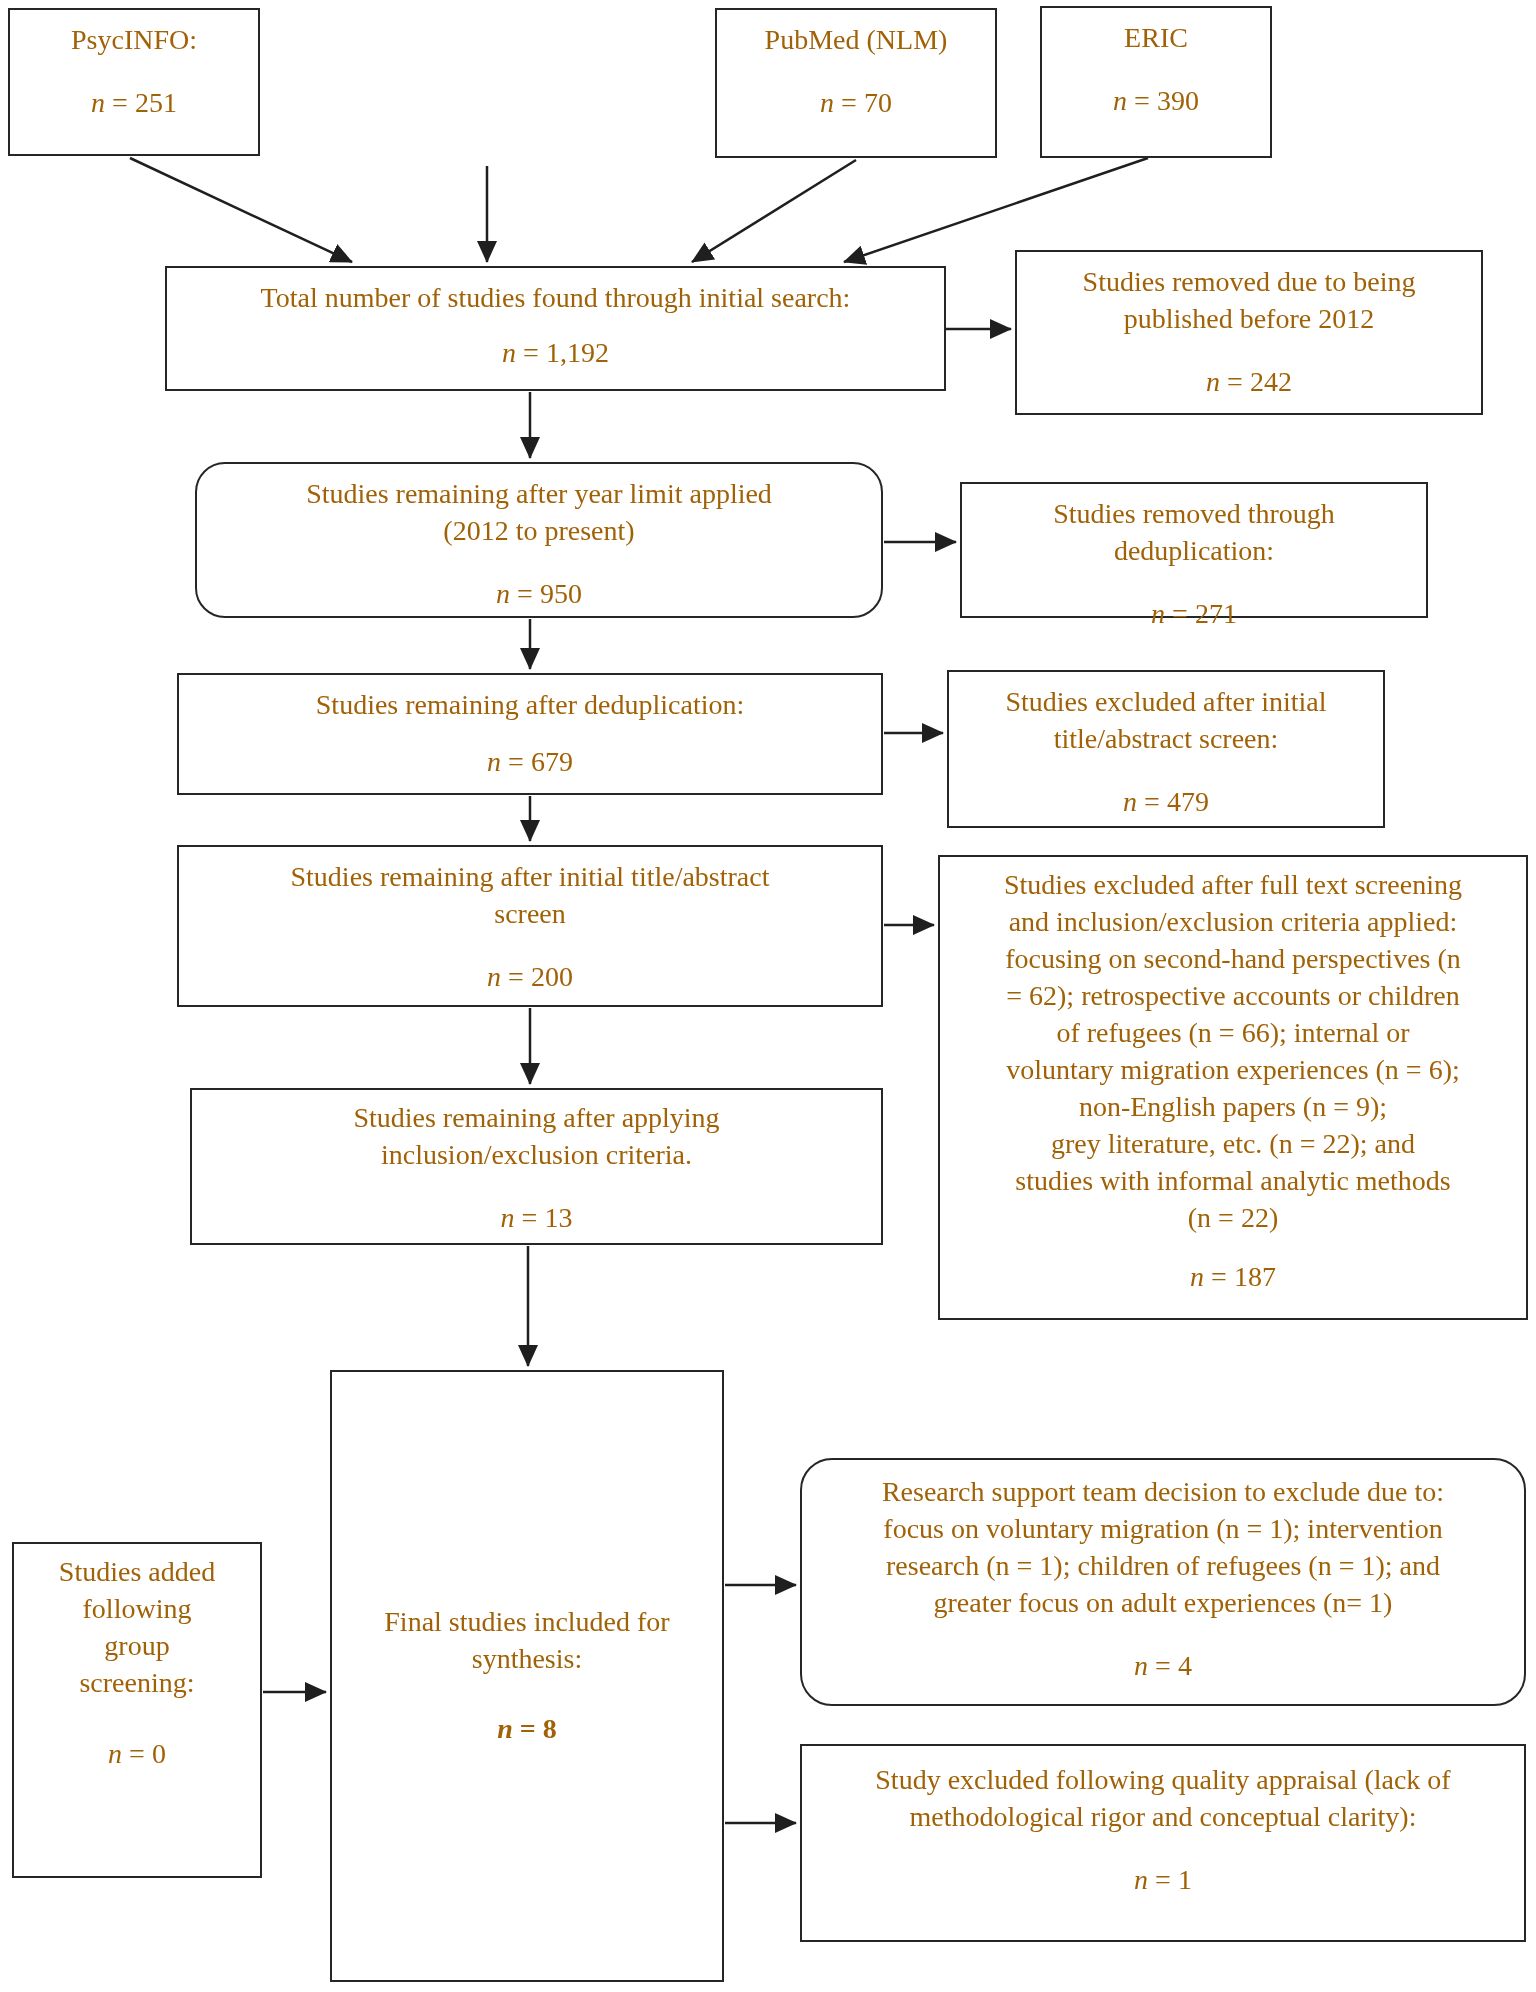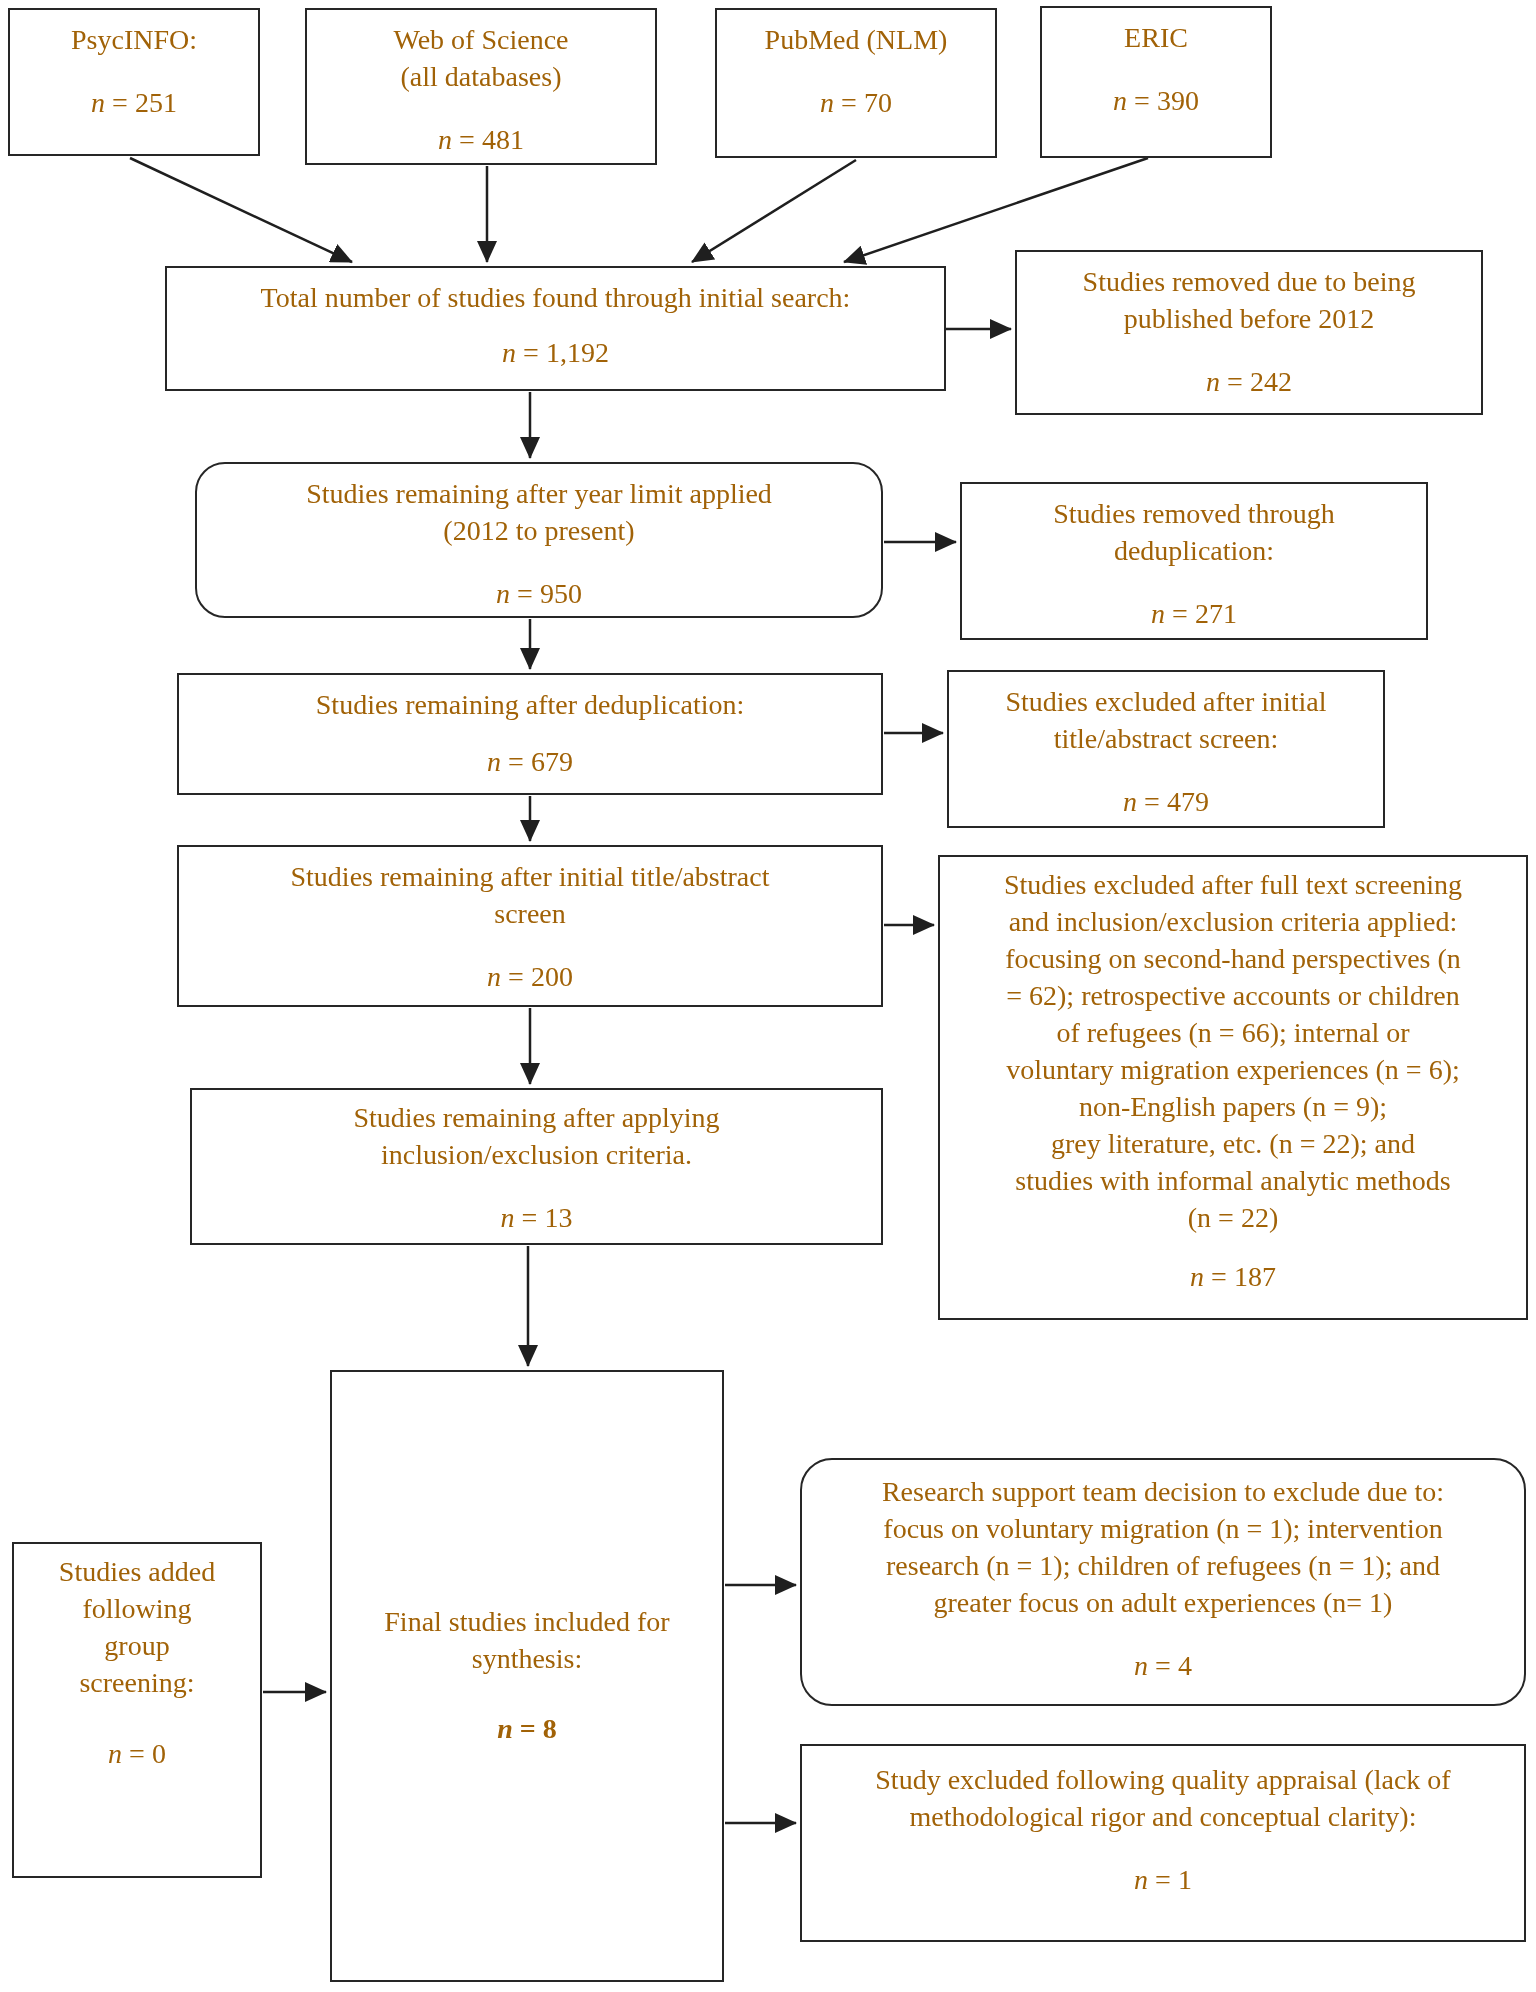--- a/index.html
+++ b/index.html
@@ -37,21 +37,21 @@
 
   
   .b-psycinfo    { left: 8px;    top: 8px;    width: 252px; height: 148px; }
   .b-wos         { left: 305px;  top: 8px;    width: 352px; height: 157px; }
   .b-pubmed      { left: 715px;  top: 8px;    width: 282px; height: 150px; }
   .b-eric        { left: 1040px; top: 6px;    width: 232px; height: 152px; }
   .b-total       { left: 165px;  top: 266px;  width: 781px; height: 125px; }
   .b-total .stat { margin-top: 18px; }
   .b-removed2012 { left: 1015px; top: 250px;  width: 468px; height: 165px; }
   .b-yearlimit   { left: 195px;  top: 462px;  width: 688px; height: 156px; border-radius: 30px; }
-  .b-dedup       { left: 960px;  top: 482px;  width: 468px; height: 158px; }
+  .b-dedup       { left: 960px;  top: 482px;  width: 468px; height: 136px; }
   .b-afterdedup  { left: 177px;  top: 673px;  width: 706px; height: 122px; }
   .b-afterdedup .stat { margin-top: 20px; }
   .b-excltitle   { left: 947px;  top: 670px;  width: 438px; height: 158px; }
   .b-afterscreen { left: 177px;  top: 845px;  width: 706px; height: 162px; }
   .b-exclfull    { left: 938px;  top: 855px;  width: 590px; height: 465px; padding-top: 10px; }
   .b-exclfull .stat { margin-top: 22px; }
   .b-aftercrit   { left: 190px;  top: 1088px; width: 693px; height: 157px; padding-top: 10px; }
   .b-final       { left: 330px;  top: 1370px; width: 394px; height: 612px; justify-content: center; }
   .b-final .stat { font-weight: bold; margin-top: 34px; }
   .b-added       { left: 12px;   top: 1542px; width: 250px; height: 336px; padding-top: 10px; }
@@ -88,25 +88,20 @@
       <line x1="725" y1="1585" x2="796" y2="1585" marker-end="url(#ah)"></line>
       <line x1="725" y1="1823" x2="796" y2="1823" marker-end="url(#ah)"></line>
     </g>
   </svg>
 
   <div class="box b-psycinfo">
     <div class="label">PsycINFO:</div>
     <div class="stat"><i>n</i><span>= 251</span></div>
   </div>
 
-  <div class="box b-wos">
-    <div class="label">Web of Science
-(all databases)</div>
-    <div class="stat"><i>n</i><span>= 481</span></div>
-  </div>
 
   <div class="box b-pubmed">
     <div class="label">PubMed (NLM)</div>
     <div class="stat"><i>n</i><span>= 70</span></div>
   </div>
 
   <div class="box b-eric">
     <div class="label">ERIC</div>
     <div class="stat"><i>n</i><span>= 390</span></div>
   </div>

